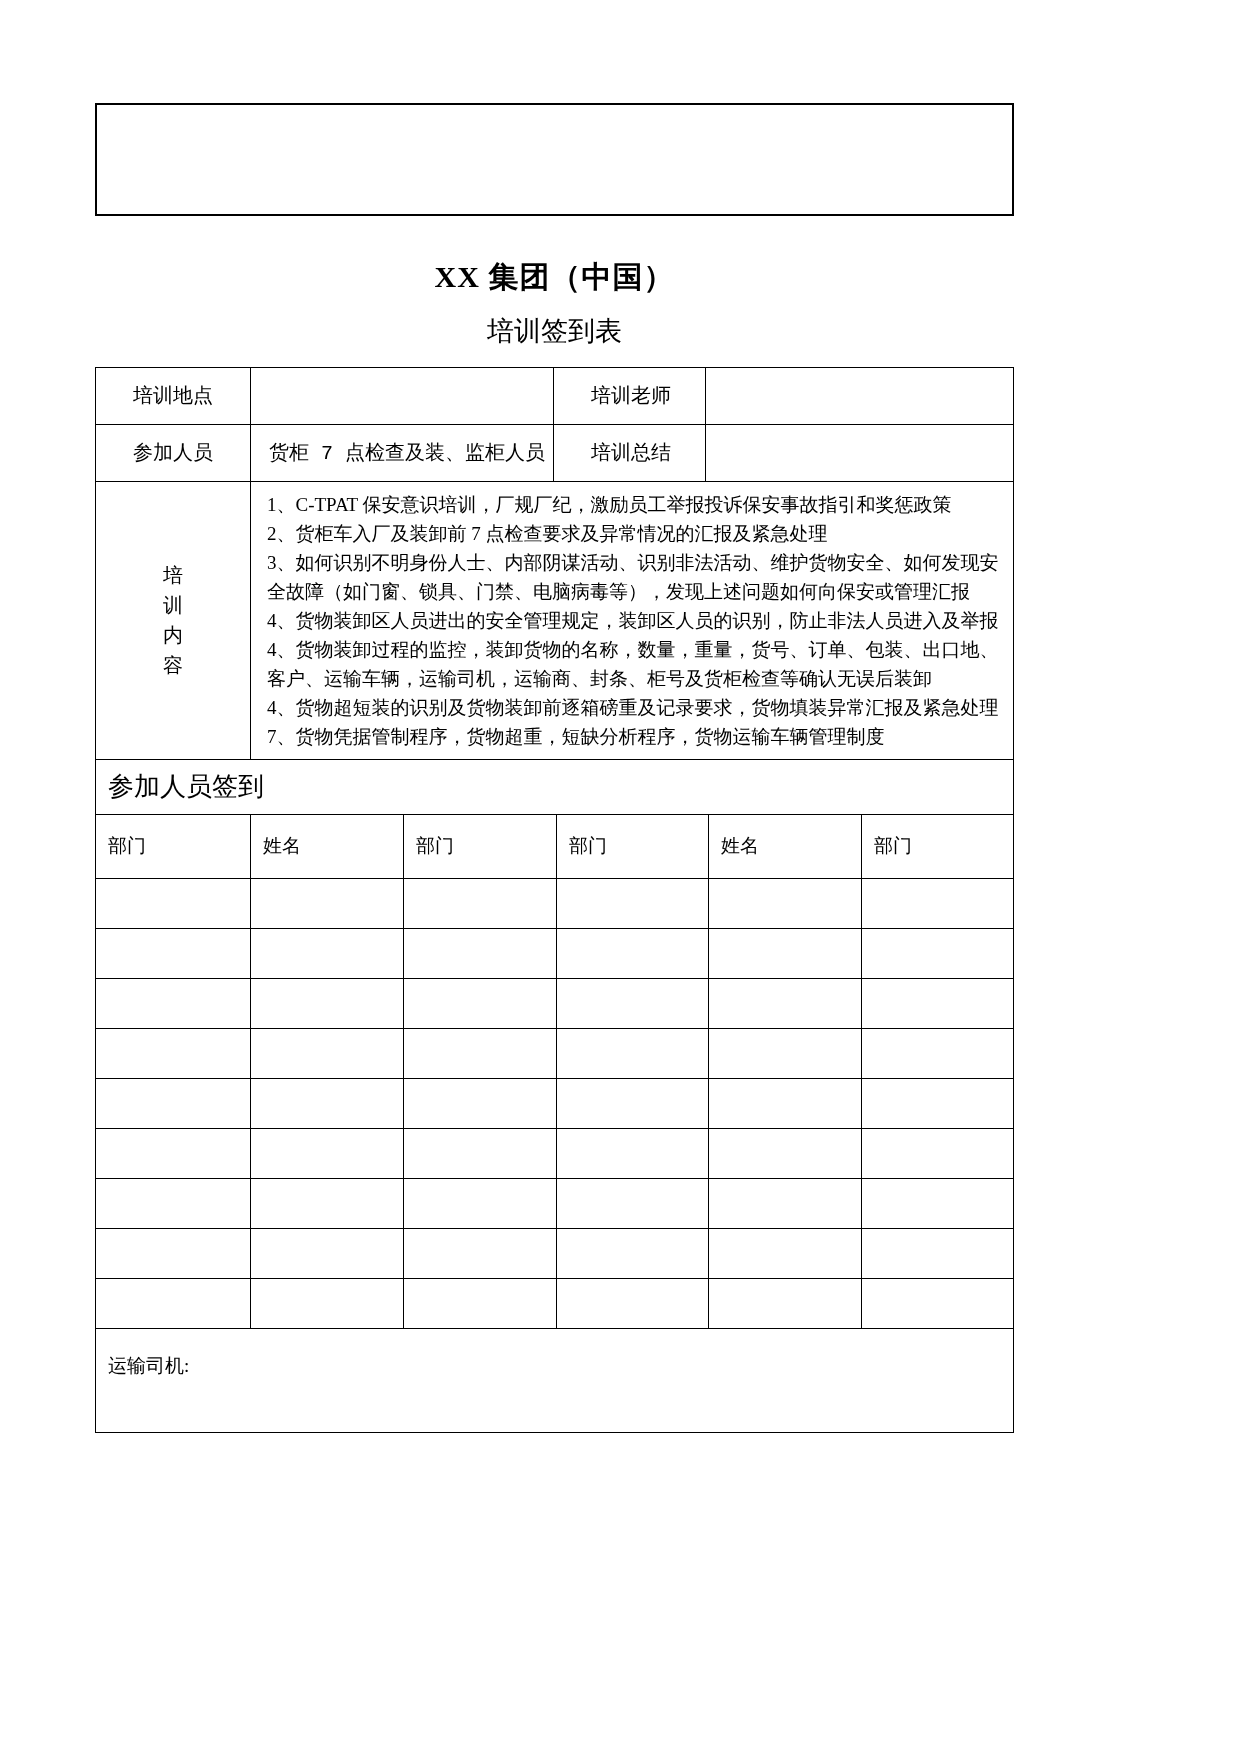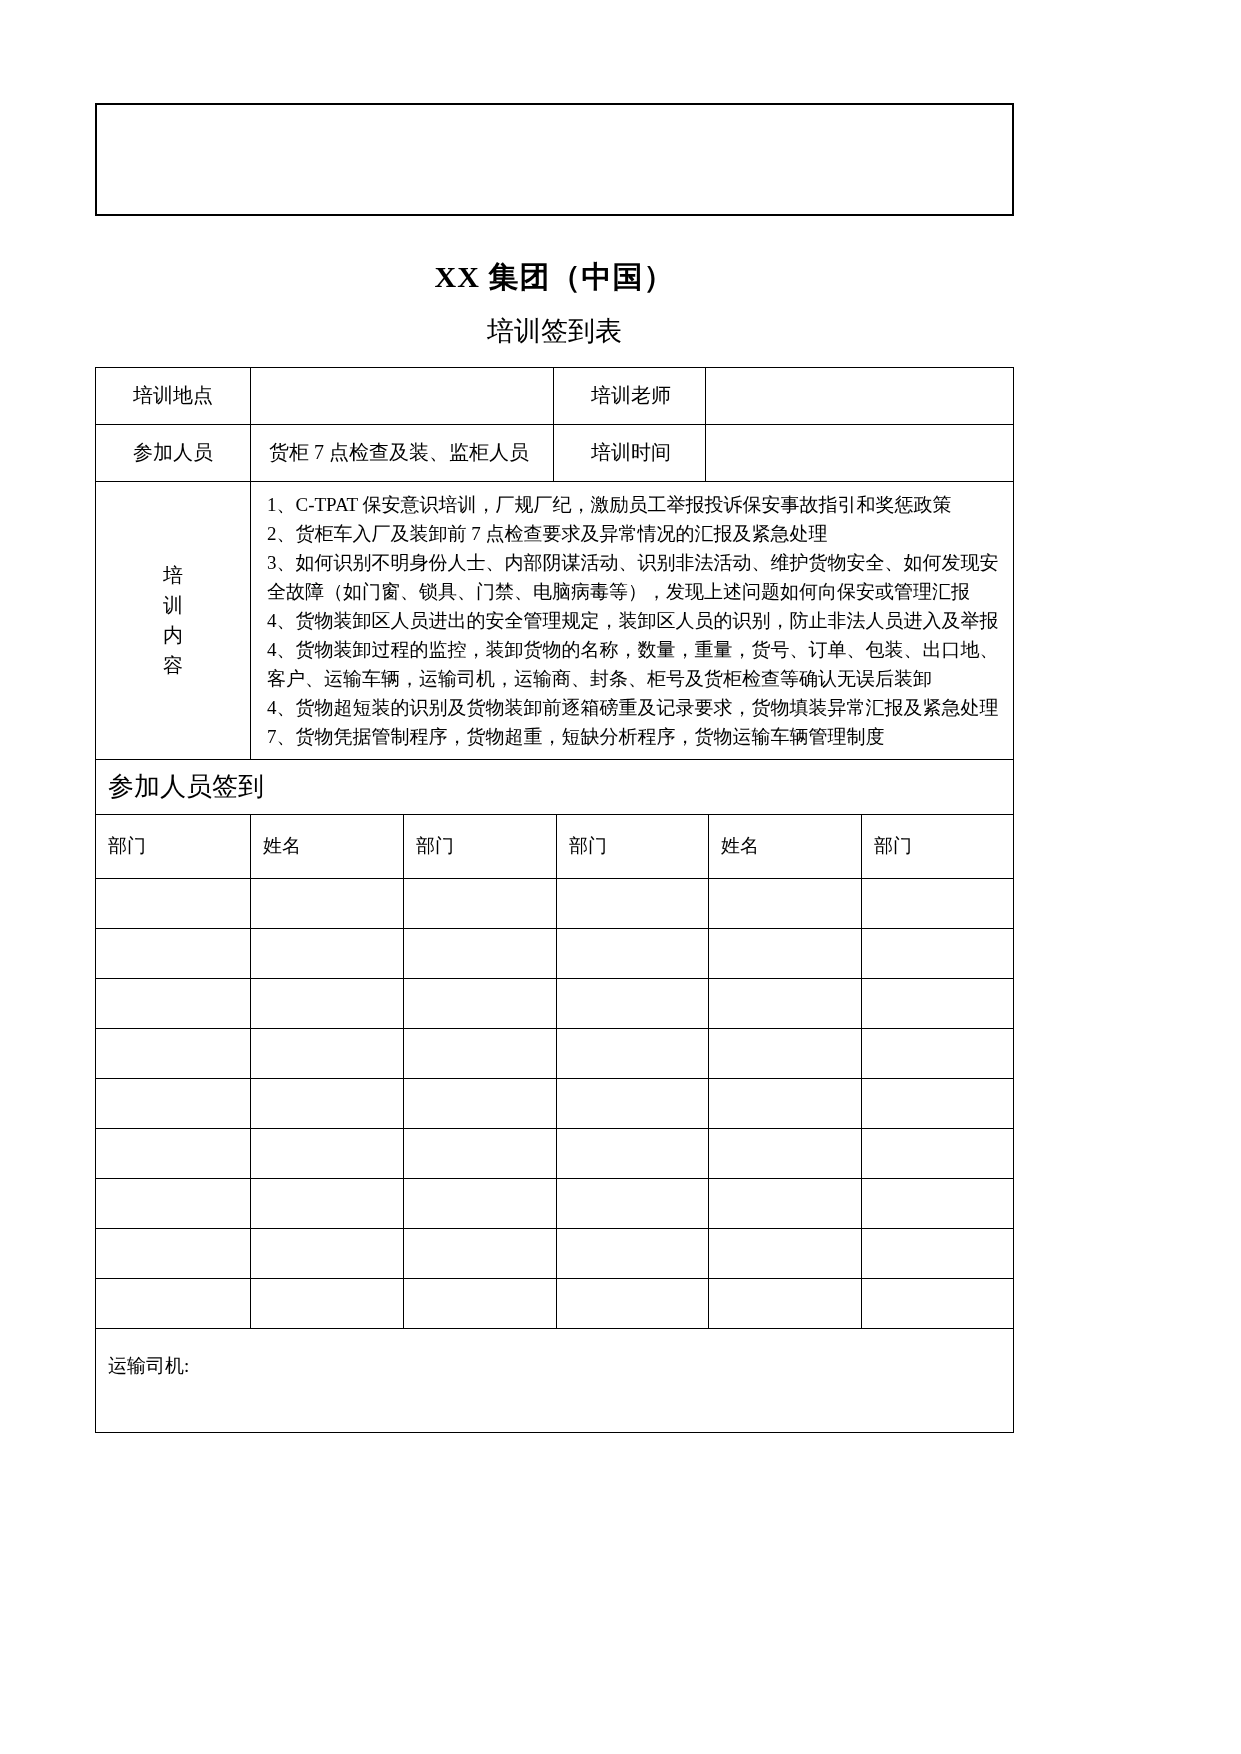--- a/index.html
+++ b/index.html
@@ -52,21 +52,21 @@
     background: #ffffff;
   }
   table.tbl + table.tbl { margin-top: -1px; }
   .info-table { margin-top: 20px; }
   td {
     border: 1px solid #000000;
     font-size: 20px;
     vertical-align: middle;
     word-break: break-all;
   }
-  .r57 td { height: 57px; }
+  .r57 td { height: 57px; font-family: Liberation Mono, monospace; }
   td.label { padding-left: 37px; }
   td.value { padding-left: 18px; }
   td.vertical-label {
     text-align: center;
     vertical-align: middle;
   }
   td.vertical-label .vstack {
     display: flex;
     flex-direction: column;
     align-items: center;
@@ -127,21 +127,21 @@
       <tbody>
         <tr class="r57">
           <td class="label">培训地点</td>
           <td class="value"></td>
           <td class="label">培训老师</td>
           <td class="value"></td>
         </tr>
         <tr class="r57">
           <td class="label">参加人员</td>
           <td class="value">货柜 7 点检查及装、监柜人员</td>
-          <td class="label">培训时间</td>
+          <td class="label">培训总结</td>
           <td class="value"></td>
         </tr>
         <tr>
           <td class="vertical-label">
             <div class="vstack">
               <span>培</span>
               <span>训</span>
               <span>内</span>
               <span>容</span>
             </div>

